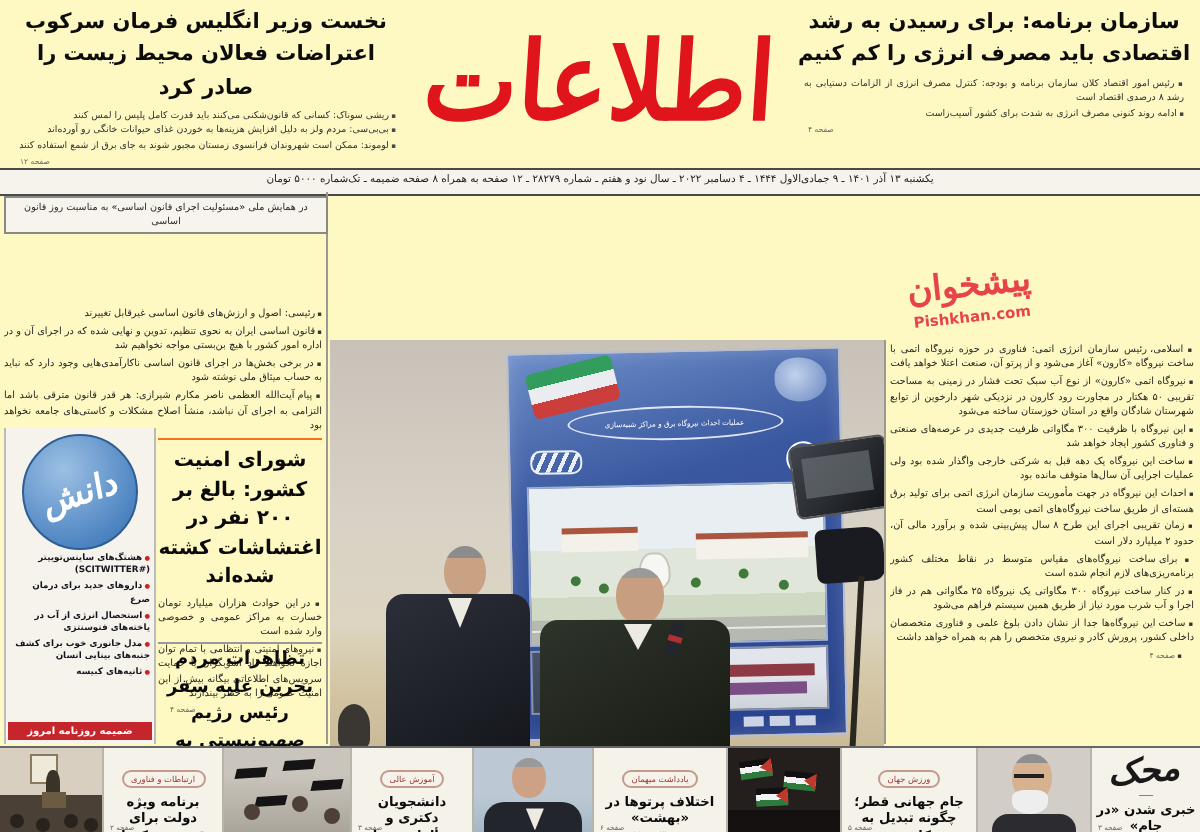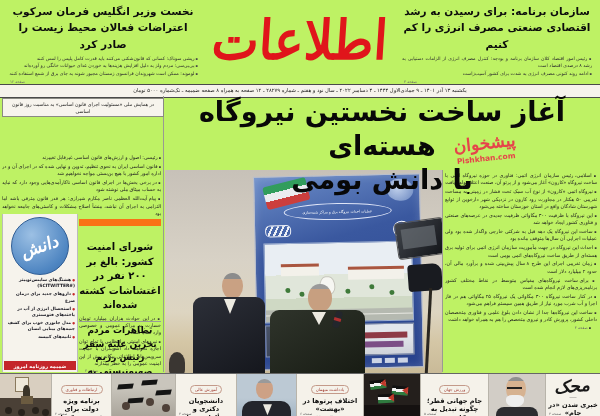--- a/index.html
+++ b/index.html
@@ -1,16 +1,16 @@
 <!DOCTYPE html>
 <html lang="fa" dir="rtl"><head>
 <meta charset="utf-8">
 <style>
   html,body{margin:0;padding:0;background:#e8e5de;}
-  .page{position:relative;width:600px;height:416px;background:#bef264;overflow:hidden;
+  .page{position:relative;width:600px;height:416px;background:#fef9c3;overflow:hidden;
         font-family:"DejaVu Sans","Liberation Sans",sans-serif;direction:rtl;color:#111;}
   
   .brief{position:absolute;top:3px;width:198px;text-align:center;}
   .brief .btitle{font-size:10.5px;font-weight:bold;line-height:1.55;color:#0c0c0c;}
   .brief .bb{margin-top:3px;font-size:4.7px;line-height:1.6;color:#2e2e2e;text-align:justify;text-align-last:right;padding:0 4px;}
   .brief .bb div::before{content:"▪ ";color:#444;font-size:3.5px;}
   .pgref{font-size:3.8px;color:#666;margin-top:1px;text-align:left;padding:0 6px;}
   .masthead{position:absolute;left:203px;top:0;width:194px;height:80px;display:flex;align-items:center;justify-content:center;}
   .masthead span{font-family:"DejaVu Serif","Liberation Serif",serif;font-size:50px;font-weight:bold;color:#e0151b;
                  transform:scaleY(1.08) skewX(-4deg);letter-spacing:-2px;}
@@ -27,21 +27,21 @@
   .wm-en{font-size:7.5px;font-weight:bold;margin-top:-2px;}
   
   .kickerbox{position:absolute;left:2px;top:98px;width:156px;border:1px solid #8a8a82;
              font-size:4.8px;line-height:1.5;text-align:center;padding:1.5px 2px;color:#222;background:#f7f4ed;}
   .pres-title{position:absolute;left:2px;top:112px;width:159px;font-size:13px;font-weight:bold;
               text-align:center;line-height:1.55;color:#090909;}
   .story-b{font-size:4.9px;line-height:1.5;text-align:justify;text-align-last:right;color:#222;}
   .story-b div{margin-bottom:1.5px;}
   .story-b div::before{content:"▪ ";color:#333;font-size:3.4px;}
   .pres-bullets{position:absolute;left:2px;top:154px;width:159px;height:62px;overflow:hidden;}
-  .sec-story{position:absolute;left:79px;top:219px;width:82px;border-top:7px solid #f97316;padding-top:14px;}
+  .sec-story{position:absolute;left:79px;top:219px;width:82px;border-top:1px solid #f97316;padding-top:4px;}
   .sec-title{font-size:10px;font-weight:bold;text-align:center;line-height:1.45;color:#0a0a0a;}
   .sec-bullets{margin-top:2px;height:52px;overflow:hidden;}
   .bah-story{position:absolute;left:79px;top:321px;width:82px;border-top:1px solid #999;padding-top:2px;}
   .bah-title{font-size:9px;font-weight:bold;text-align:center;line-height:1.5;color:#0a0a0a;}
   .bah-bullets{margin-top:1px;}
   
   .danesh{position:absolute;left:2px;top:214px;width:74px;height:158px;border-left:1px solid #bbb;border-right:1px solid #bbb;background:#f6f3ec;}
   .dan-circle{position:relative;width:56px;height:56px;margin:3px auto 2px;border-radius:50%;
               background:radial-gradient(circle at 35% 30%,#9cc0e4,#4f86c2 70%,#3c6ea8);border:1.5px solid #2f5d95;
               display:flex;align-items:center;justify-content:center;overflow:hidden;}
@@ -152,37 +152,33 @@
       <div>لوموند: ممکن است شهروندان فرانسوی زمستان مجبور شوند به جای برق از شمع استفاده کنند</div>
     </div>
     <div class="pgref">صفحه ۱۲</div>
   </div>
 
   <div class="masthead">
     <span>اطلاعات</span>
   </div>
 
   <div class="brief" style="left:398px;">
-    <div class="btitle">سازمان برنامه: برای رسیدن به رشد اقتصادی صنعتی مصرف انرژی را کم کنیم</div>
+    <div class="btitle">سازمان برنامه: برای رسیدن به رشد اقتصادی باید مصرف انرژی را کم کنیم</div>
     <div class="bb">
       <div>رئیس امور اقتصاد کلان سازمان برنامه و بودجه: کنترل مصرف انرژی از الزامات دستیابی به رشد ۸ درصدی اقتصاد است</div>
       <div>ادامه روند کنونی مصرف انرژی به شدت برای کشور آسیب‌زاست</div>
     </div>
     <div class="pgref">صفحه ۴</div>
   </div>
 
   <div class="dateline">یکشنبه ۱۳ آذر ۱۴۰۱ ـ ۹ جمادی‌الاول ۱۴۴۴ ـ ۴ دسامبر ۲۰۲۲ ـ سال نود و هفتم ـ شماره ۲۸۲۷۹ ـ ۱۲ صفحه به همراه ۸ صفحه ضمیمه ـ تک‌شماره ۵۰۰۰ تومان</div>
 
   <div class="vr" style="left:163px;top:96px;height:276px;"></div>
   <div class="vr" style="left:442px;top:170px;height:202px;"></div>
 
-  <div class="headline">
-    <div class="hl1">آغاز ساخت نخستین نیروگاه هسته‌ای</div>
-    <div class="hl2">با دانش بومی</div>
-  </div>
   <div class="watermark">
     <div class="wm-fa">پیشخوان</div>
     <div class="wm-en">Pishkhan.com</div>
   </div>
 
   <div class="kickerbox">در همایش ملی «مسئولیت اجرای قانون اساسی» به مناسبت روز قانون اساسی</div>
   <div class="pres-bullets story-b">
     <div>رئیسی: اصول و ارزش‌های قانون اساسی غیرقابل تغییرند</div>
     <div>قانون اساسی ایران به نحوی تنظیم، تدوین و نهایی شده که در اجرای آن و در اداره امور کشور با هیچ بن‌بستی مواجه نخواهیم شد</div>
     <div>در برخی بخش‌ها در اجرای قانون اساسی ناکارآمدی‌هایی وجود دارد که نباید به حساب میثاق ملی نوشته شود</div>

